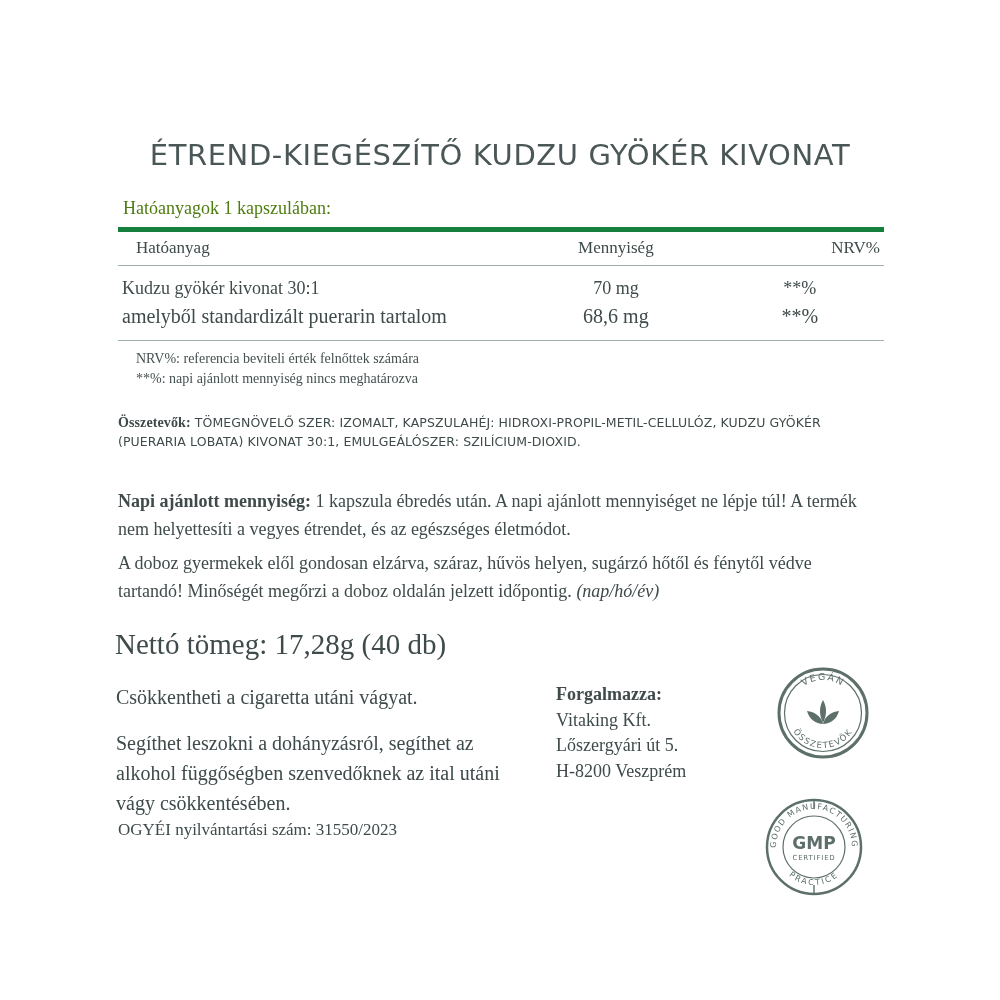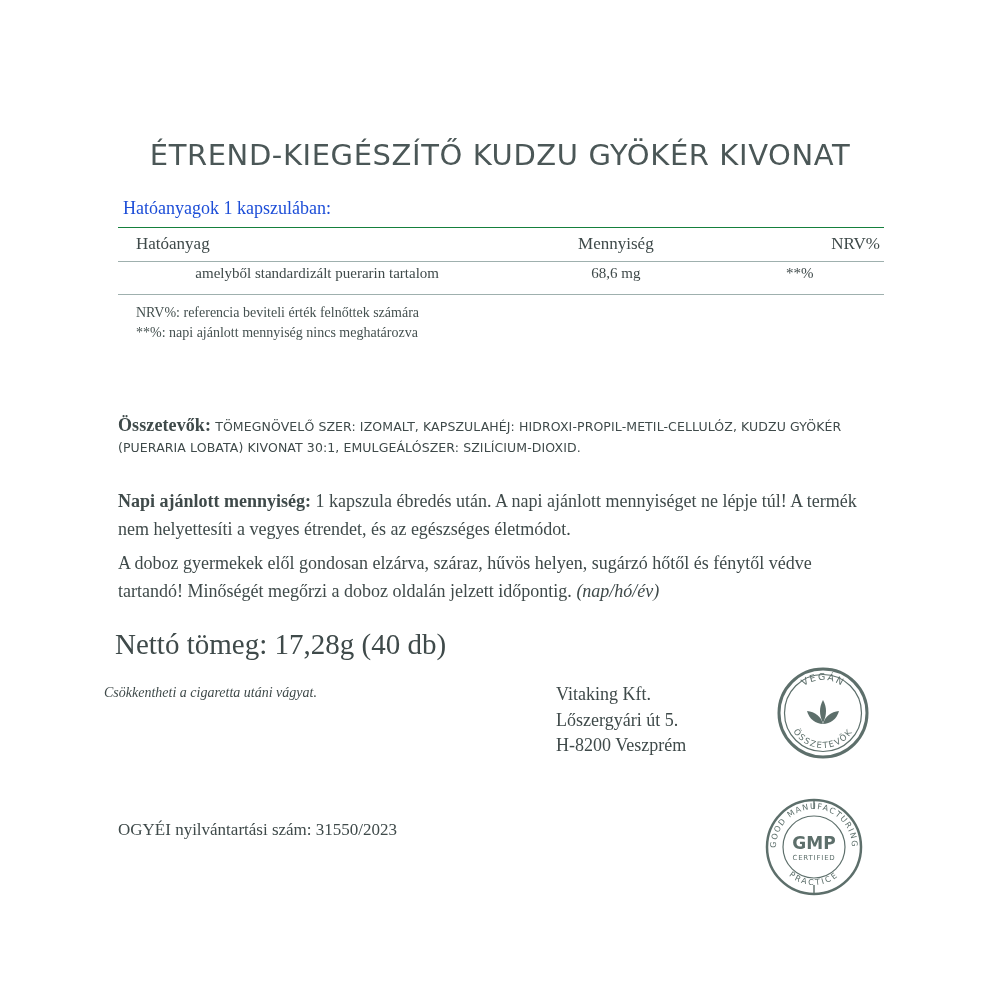--- a/index.html
+++ b/index.html
@@ -40,48 +40,48 @@
   
   .table-block {
     position: absolute;
     left: 118px;
     top: 198px;
     width: 766px;
   }
   .table-caption {
     font-family: "Liberation Serif", serif;
     font-size: 18px;
-    color: #1d4ed8;
+    color: #4d7c0f;
     margin-bottom: 8px;
     padding-left: 5px;
   }
   table.nutri {
     border-collapse: collapse;
     width: 766px;
     font-size: 17px;
   }
   table.nutri th {
     font-weight: 400;
     font-family: "Liberation Serif", serif;
     color: #3f4a4a;
     padding: 6px 4px 7px 4px;
-    border-top: 1px solid #15803d;
+    border-top: 5px solid #15803d;
     border-bottom: 1px solid #9fb0ae;
     font-size: 17px;
   }
   table.nutri th.c-name { text-align: left; padding-left: 18px; width: 52%; }
   table.nutri th.c-amt  { text-align: center; width: 26%; }
   table.nutri th.c-nrv  { text-align: right; width: 22%; }
 
   table.nutri td {
     padding: 3px 4px;
     vertical-align: top;
   }
   table.nutri tr.main td { padding-top: 12px; font-size: 18px; }
-  table.nutri tr.sub  td { font-size: 15px; padding-bottom: 12px; text-align: center; }
+  table.nutri tr.sub  td { font-size: 20px; padding-bottom: 12px; }
   td.c-name { text-align: left; padding-left: 18px; }
   td.c-amt  { text-align: center; }
   td.c-nrv  { text-align: center; }
   .rule-bottom {
     border-bottom: 1px solid #9fb0ae;
     width: 766px;
     height: 0;
     margin-top: 0;
   }
   .footnotes {
@@ -101,21 +101,21 @@
     left: 118px;
     top: 412px;
     width: 762px;
     font-family: "DejaVu Sans", sans-serif;
     font-size: 12.5px;
     line-height: 1.5;
     letter-spacing: 0.1px;
   }
   .ingredients .lbl {
     font-family: "Liberation Serif", serif;
-    font-size: 18px;
+    font-size: 14px;
     font-weight: 700;
   }
   .dosage {
     left: 118px;
     top: 488px;
     width: 762px;
     font-size: 18px;
     line-height: 1.55;
   }
   .dosage .lbl { font-weight: 700; }
@@ -130,25 +130,24 @@
 
   .netweight {
     left: 115px;
     top: 628px;
     width: 600px;
     font-size: 29px;
     color: #3f4a4a;
   }
 
   .claims {
-    left: 104px;
+    left: 116px;
     top: 682px;
     width: 420px;
-    font-size: 14px;
-    font-style: italic;
+    font-size: 20px;
     line-height: 1.5;
   }
   .claims p { margin: 0 0 16px 0; }
 
   .reg {
     left: 118px;
     top: 820px;
     width: 480px;
     font-size: 17px;
   }
@@ -183,20 +182,25 @@
 
     <table class="nutri">
       <thead>
         <tr>
           <th class="c-name">Hatóanyag</th>
           <th class="c-amt">Mennyiség</th>
           <th class="c-nrv">NRV%</th>
         </tr>
       </thead>
       <tbody>
+        <tr class="main">
+          <td class="c-name">Kudzu gyökér kivonat 30:1</td>
+          <td class="c-amt">70 mg</td>
+          <td class="c-nrv">**%</td>
+        </tr>
         <tr class="sub">
           <td class="c-name">amelyből standardizált puerarin tartalom</td>
           <td class="c-amt">68,6 mg</td>
           <td class="c-nrv">**%</td>
         </tr>
       </tbody>
     </table>
     <div class="rule-bottom"></div>
 
     <div class="footnotes">
@@ -214,25 +218,27 @@
   </div>
 
   <div class="para storage">
     <span>A doboz gyermekek elől gondosan elzárva, száraz, hűvös helyen, sugárzó hőtől és fénytől védve tartandó! Minőségét megőrzi a doboz oldalán jelzett időpontig. </span><span class="it">(nap/hó/év)</span>
   </div>
 
   <div class="para netweight">Nettó tömeg: 17,28g (40 db)</div>
 
   <div class="para claims">
     <p>Csökkentheti a cigaretta utáni vágyat.</p>
+    <p>Segíthet leszokni a dohányzásról, segíthet az alkohol függőségben szenvedőknek az ital utáni vágy csökkentésében.</p>
   </div>
 
   <div class="para reg">OGYÉI nyilvántartási szám: 31550/2023</div>
 
   <div class="para distributor">
+    <div class="lbl">Forgalmazza:</div>
     <div>Vitaking Kft.</div>
     <div>Lőszergyári út 5.</div>
     <div>H-8200 Veszprém</div>
   </div>
 
   <div class="badge badge-vegan">
     <svg width="96" height="96" viewBox="0 0 96 96">
       <defs>
         <path id="veganTop" d="M 48,48 m -33,0 a 33,33 0 1,1 66,0" fill="none"></path>
         <path id="veganBot" d="M 48,48 m -35,0 a 35,35 0 1,0 70,0" fill="none"></path>

